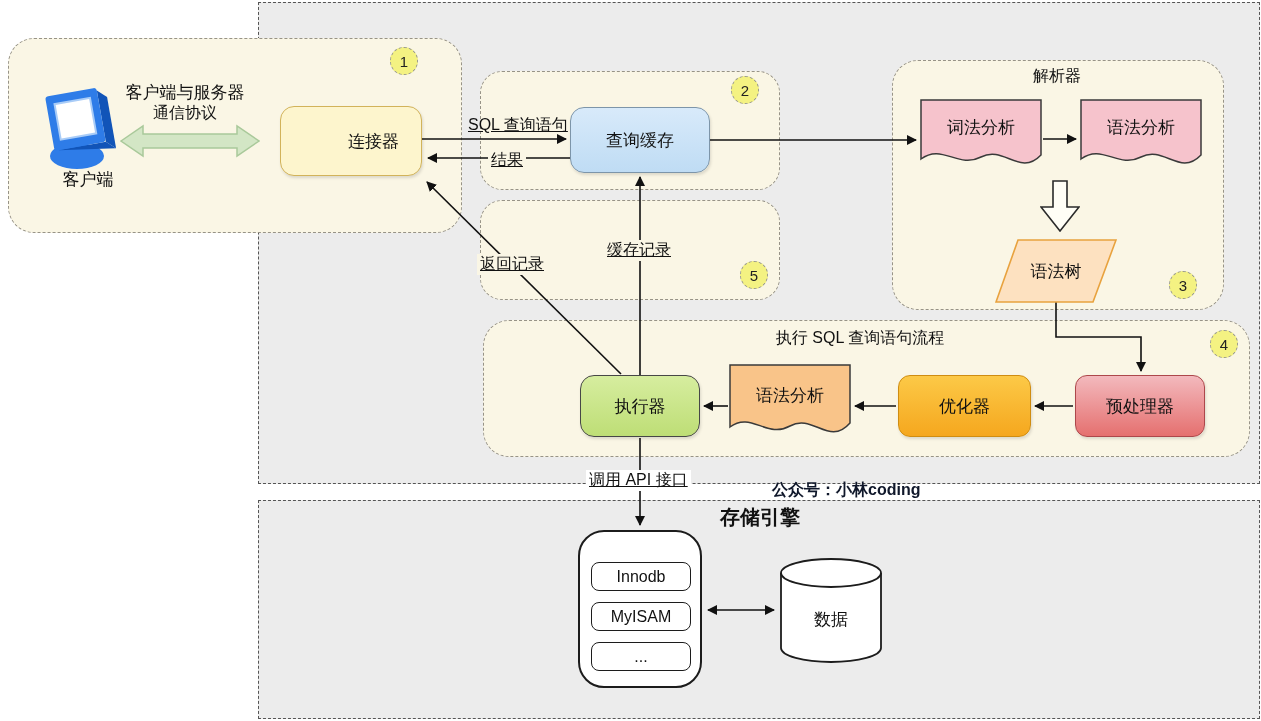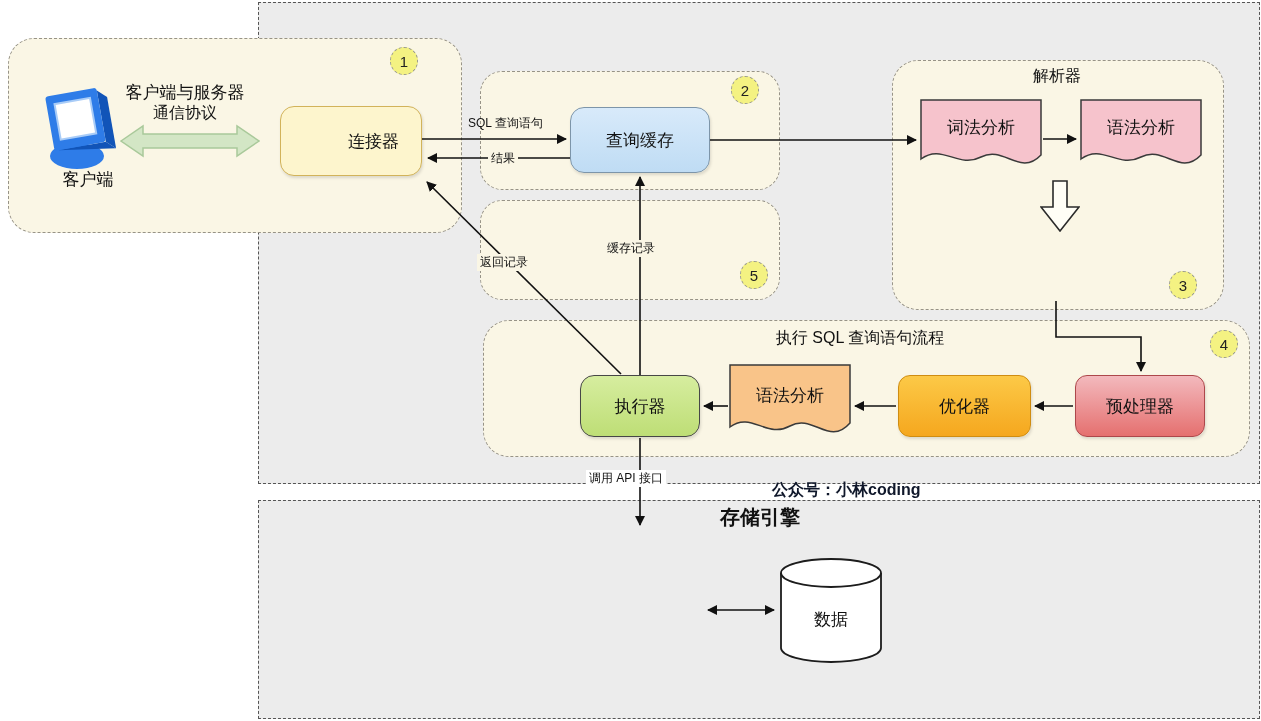--- a/index.html
+++ b/index.html
@@ -23,21 +23,21 @@
   .node-connector{background:#fdf5cd;border:1.5px solid #d2b35a;border-radius:14px;}
   .node-cache{background:linear-gradient(#d8eafa,#bfdcf4);border:1.5px solid #7d95a9;border-radius:14px;}
   .node-executor{background:linear-gradient(#d6ed9f,#bede76);border:1.5px solid #474747;border-radius:14px;}
   .node-optimizer{background:linear-gradient(#fcc947,#f5a71e);border:1.5px solid #cf8d12;border-radius:12px;}
   .node-preproc{background:linear-gradient(#f3b9bd,#e5706f);border:1.5px solid #ad474b;border-radius:12px;}
   
   .shape{position:absolute;z-index:4;}
   .shape svg{position:absolute;left:0;top:0;}
   .shape .shape-label{position:absolute;width:100%;text-align:center;font-size:17px;z-index:5;}
   
-  .lbl{position:absolute;z-index:6;font-size:12px;text-align:left;white-space:nowrap;padding:0 3px;}
+  .lbl{position:absolute;z-index:6;font-size:16px;text-align:left;white-space:nowrap;padding:0 3px;text-decoration:underline;}
   .bg-cream{background:#faf6e5;}
   .bg-white{background:#fff;}
   .watermark{position:absolute;z-index:7;font-size:16px;font-weight:bold;white-space:nowrap;}
   
   .engine-box{position:absolute;z-index:4;background:#fff;border:2px solid #1c1c1c;border-radius:26px;box-sizing:border-box;}
   .engine-item{position:absolute;left:11px;width:100px;height:29px;background:#fff;border:1.6px solid #1c1c1c;
     border-radius:8px;box-sizing:border-box;display:flex;align-items:center;justify-content:center;font-size:16px;}
   .overlay{position:absolute;left:0;top:0;z-index:3;pointer-events:none;}
   .txt{position:absolute;z-index:6;text-align:center;}
 </style>
@@ -128,31 +128,42 @@
     </svg>
     <span class="shape-label" style="top:17px;">语法分析</span>
   </div>
 
   <div class="shape" style="left:1040px;top:180px;width:40px;height:52px;">
     <svg width="40" height="52" viewBox="0 0 40 52">
       <polygon points="13,1 27,1 27,27 39,27 20,51 1,27 13,27" fill="#fffef6" stroke="#2a2a2a" stroke-width="1.6"></polygon>
     </svg>
   </div>
 
+  <div class="shape" style="left:995px;top:239px;width:122px;height:64px;">
+    <svg width="122" height="64" viewBox="0 0 122 64">
+      <polygon points="23,1 121,1 98,63 1,63" fill="#fde1c0" stroke="#e8a23e" stroke-width="1.6"></polygon>
+    </svg>
+    <span class="shape-label" style="top:21px;">语法树</span>
+  </div>
 
   <div class="node node-executor" style="left:580px;top:375px;width:120px;height:62px;">执行器</div>
   <div class="shape" style="left:729px;top:364px;width:122px;height:84px;">
     <svg width="122" height="84" viewBox="0 0 122 84">
       <path d="M1,1 H121 V59 C100,83 84,49 61,62 C38,75 22,47 1,63 Z" fill="#f9c489" stroke="#3a3a3a" stroke-width="1.5"></path>
     </svg>
     <span class="shape-label" style="top:20px;">语法分析</span>
   </div>
   <div class="node node-optimizer" style="left:898px;top:375px;width:133px;height:62px;">优化器</div>
   <div class="node node-preproc" style="left:1075px;top:375px;width:130px;height:62px;">预处理器</div>
 
+  <div class="engine-box" style="left:578px;top:530px;width:124px;height:158px;">
+    <div class="engine-item" style="top:30px;">Innodb</div>
+    <div class="engine-item" style="top:70px;">MyISAM</div>
+    <div class="engine-item" style="top:110px;">...</div>
+  </div>
 
   <div class="shape" style="left:778px;top:556px;width:106px;height:110px;">
     <svg width="106" height="110" viewBox="0 0 106 110">
       <path d="M3,17 L3,92 A50,14 0 0 0 103,92 L103,17" fill="#ffffff" stroke="#1c1c1c" stroke-width="1.8"></path>
       <ellipse cx="53" cy="17" rx="50" ry="14" fill="#ffffff" stroke="#1c1c1c" stroke-width="1.8"></ellipse>
     </svg>
     <span class="shape-label" style="top:52px;font-size:17px;">数据</span>
   </div>
 
   <div class="lbl" style="left:465px;top:115px;">SQL 查询语句</div>

